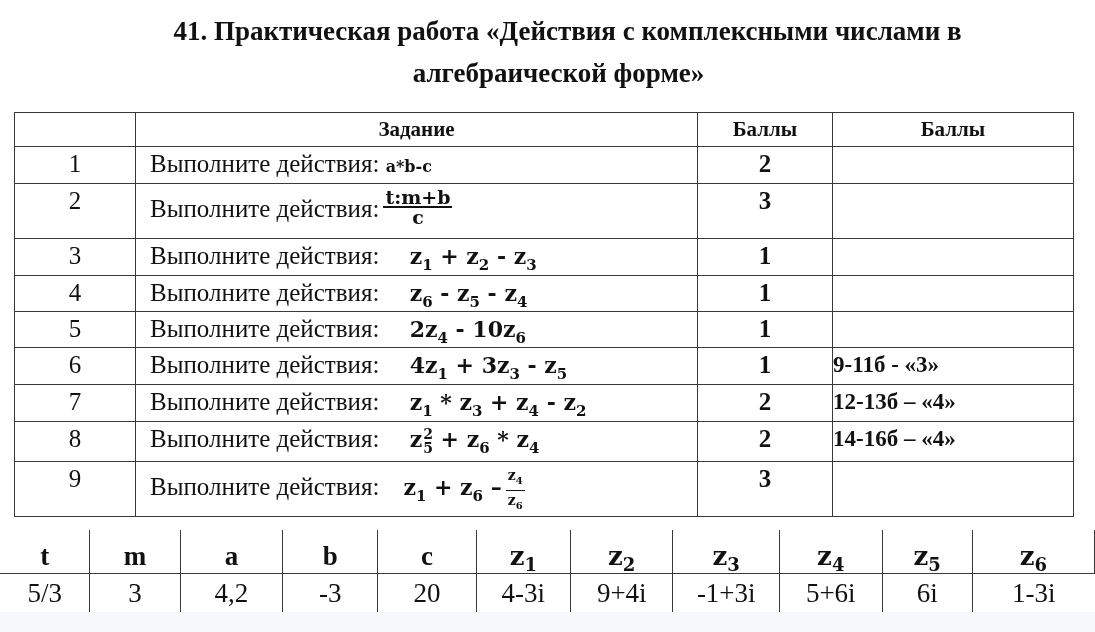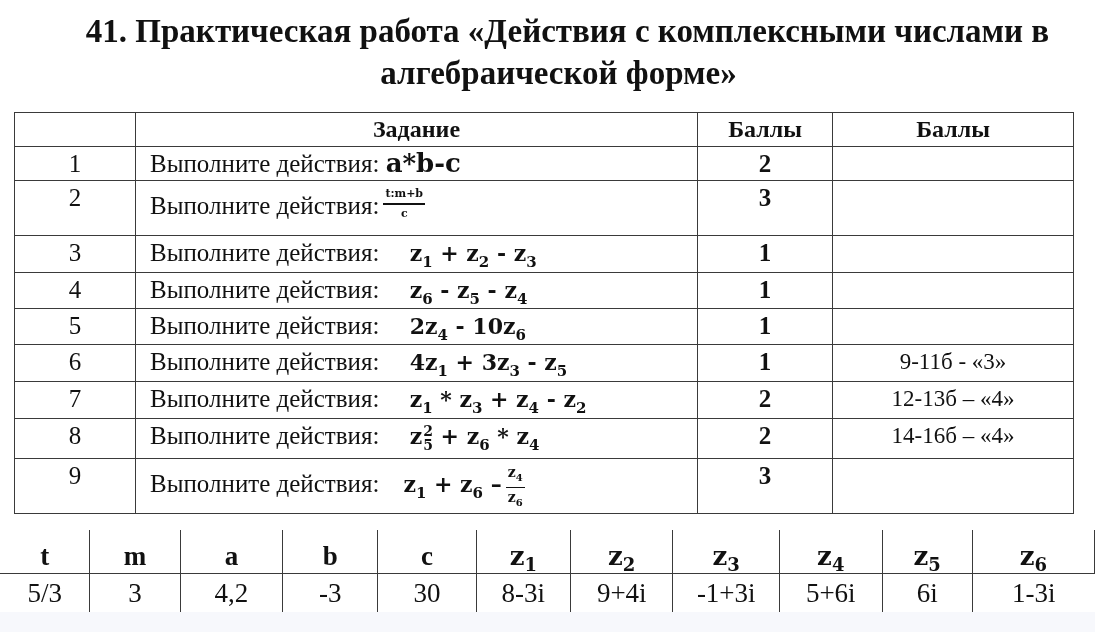--- a/index.html
+++ b/index.html
@@ -1,36 +1,36 @@
 <!DOCTYPE html>
 <html><head>
 <meta charset="utf-8">
 <style>
   html, body { margin: 0; padding: 0; background: #ffffff; }
   body { width: 1095px; height: 632px; position: relative; overflow: hidden;
          font-family: "Liberation Serif", "DejaVu Serif", serif; color: #111; }
   .title { position: absolute; left: 0; width: 1095px; text-align: center;
-           font-weight: bold; font-size: 33px; line-height: 42px; letter-spacing: 0px; }
+           font-weight: bold; font-size: 27px; line-height: 42px; letter-spacing: 0px; }
   .title.l1 { top: 10px; padding-left: 40px; box-sizing: border-box; }
   .title.l2 { top: 52px; margin-left: 11px; }
 
   table.tasks { position: absolute; left: 14px; top: 112px; border-collapse: collapse;
                 font-size: 25px; }
   table.tasks td, table.tasks th { border: 1.5px solid #3a3a3a; padding: 0; vertical-align: top; }
-  table.tasks th { font-weight: bold; font-size: 24px; text-align: center; line-height: 33px; }
+  table.tasks th { font-weight: bold; font-size: 21px; text-align: center; line-height: 33px; }
   .c-num { width: 120px; text-align: center; }
   .c-task { width: 547px; padding-left: 14px !important; text-align: left; }
   .c-pts { width: 134px; text-align: center; font-weight: bold; margin-top: 20px; }
-  .c-grade { width: 240px; text-align: center; font-weight: normal; }
+  .c-grade { width: 240px; font-weight: bold; }
   tr.r td { line-height: 33px; }
   .num-cell { font-size: 25px; }
   .math { font-family: "DejaVu Serif", serif; font-weight: bold; font-size: 22px; margin-left: 24px; }
   .math sub { font-size: 15px; vertical-align: -6px; line-height: 0; }
   .frac { display: inline-block; vertical-align: top; text-align: center; font-family: "DejaVu Serif", serif;
-          font-weight: bold; font-size: 11px; line-height: 18px; margin-left: 4px; }
+          font-weight: bold; font-size: 19px; line-height: 18px; margin-left: 4px; }
   .frac .top { display: block; border-bottom: 2px solid #111; padding: 0 2px; }
   .frac .bot { display: block; }
   .grade-text { font-size: 23px; }
 
   table.vars { position: absolute; left: 0; top: 530px; border-collapse: collapse; font-size: 27px; }
   table.vars td { text-align: center; padding: 0; border-left: 1.5px solid #3a3a3a; }
   table.vars td:first-child { border-left: none; }
   table.vars tr.h td { font-weight: bold; height: 43px; vertical-align: bottom; border-bottom: 1.5px solid #3a3a3a; line-height: 34px; }
   table.vars tr.v td { height: 38px; line-height: 36px; }
   table.vars tr.h td .zb { font-family: "DejaVu Serif", serif; font-size: 26px; }
@@ -47,21 +47,21 @@
   <tbody>
       <tr style="height:34px">
     <th class="c-num"></th>
     <th class="c-task" style="text-align:center;padding-left:0 !important">Задание</th>
     <th class="c-pts">Баллы</th>
     <th class="c-grade">Баллы</th>
   </tr>
 
   <tr class="r" style="height:34px">
     <td class="c-num num-cell">1</td>
-    <td class="c-task"><span>Выполните действия: </span><b style="font-family:'DejaVu Serif',serif;font-size:26px">a*b-c</b></td>
+    <td class="c-task"><span>Выполните действия: </span><b style="font-family:'DejaVu Serif',serif;font-size:16px">a*b-c</b></td>
     <td class="c-pts">2</td>
     <td class="c-grade grade-text"></td>
   </tr>
 
   <tr class="r" style="height:55px">
     <td class="c-num num-cell">2</td>
     <td class="c-task" style="overflow:hidden">
       <span style="display:inline-block;margin-top:8px">Выполните действия: </span><span class="frac" style="margin-top:4px"><span class="top">t:m+b</span><span class="bot">c</span></span>
     </td>
     <td class="c-pts">3</td>
@@ -132,22 +132,22 @@
     <td style="width:106px"><span class="zb"><span>z</span><sub>3</sub></span></td>
     <td style="width:102px"><span class="zb"><span>z</span><sub>4</sub></span></td>
     <td style="width:90px"><span class="zb"><span>z</span><sub>5</sub></span></td>
     <td style="width:122px;border-right:1.5px solid #3a3a3a"><span class="zb"><span>z</span><sub>6</sub></span></td>
   </tr>
   <tr class="v">
     <td>5/3</td>
     <td>3</td>
     <td>4,2</td>
     <td>-3</td>
-    <td>30</td>
-    <td>8-3i</td>
+    <td>20</td>
+    <td>4-3i</td>
     <td>9+4i</td>
     <td>-1+3i</td>
     <td>5+6i</td>
     <td>6i</td>
     <td>1-3i</td>
   </tr>
 </tbody>
   </table>
 
 <div class="strip"></div>

